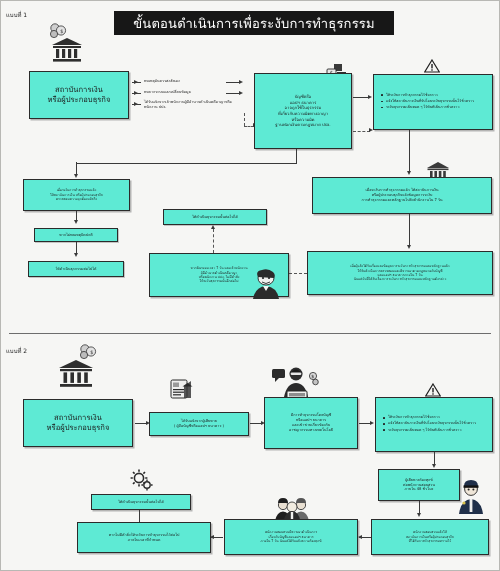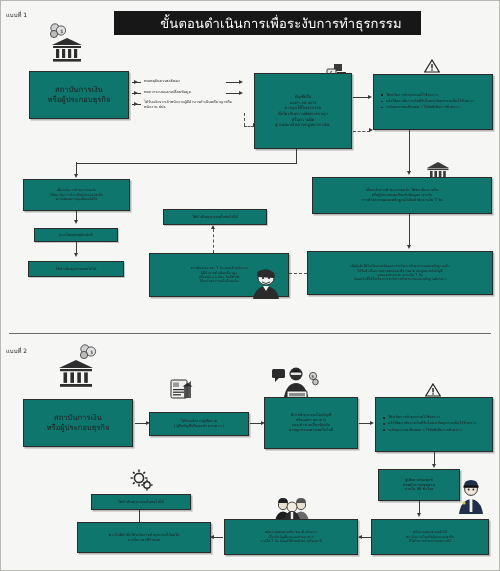--- a/index.html
+++ b/index.html
@@ -14,21 +14,21 @@
   .page{
     position:absolute;inset:0;
     border:1px solid #b8b8b4;
     background:#f6f6f4;
     box-sizing:border-box;
   }
   
   .box{
     position:absolute;
     border:1.5px solid #2b2b2b;
-    background:#0f766e;
+    background:#5eead4;
     box-sizing:border-box;
     display:flex;align-items:center;justify-content:center;
     text-align:center;
     line-height:1.35;
     padding:3px 4px;
     box-shadow:1.5px 1.5px 0 rgba(60,60,60,.35);
   }
   .box.thin{border-width:1px;box-shadow:1px 1px 0 rgba(80,80,80,.3);}
   .box .inner{width:100%;}
   .t3{font-size:3.3px;}
@@ -56,21 +56,20 @@
   
   .title-banner{
     position:absolute;
     left:113px;top:10px;width:280px;height:24px;
     background:#171717;
     display:flex;align-items:center;justify-content:center;
     color:#fff;
     font-size:13px;
     letter-spacing:.2px;
     font-family:Liberation Mono, monospace;
-    padding-left:27px;
   }
   
   .sec-label{
     position:absolute;
     font-size:6px;
     color:#222;
   }
   .divider{
     position:absolute;
     left:8px;right:8px;

